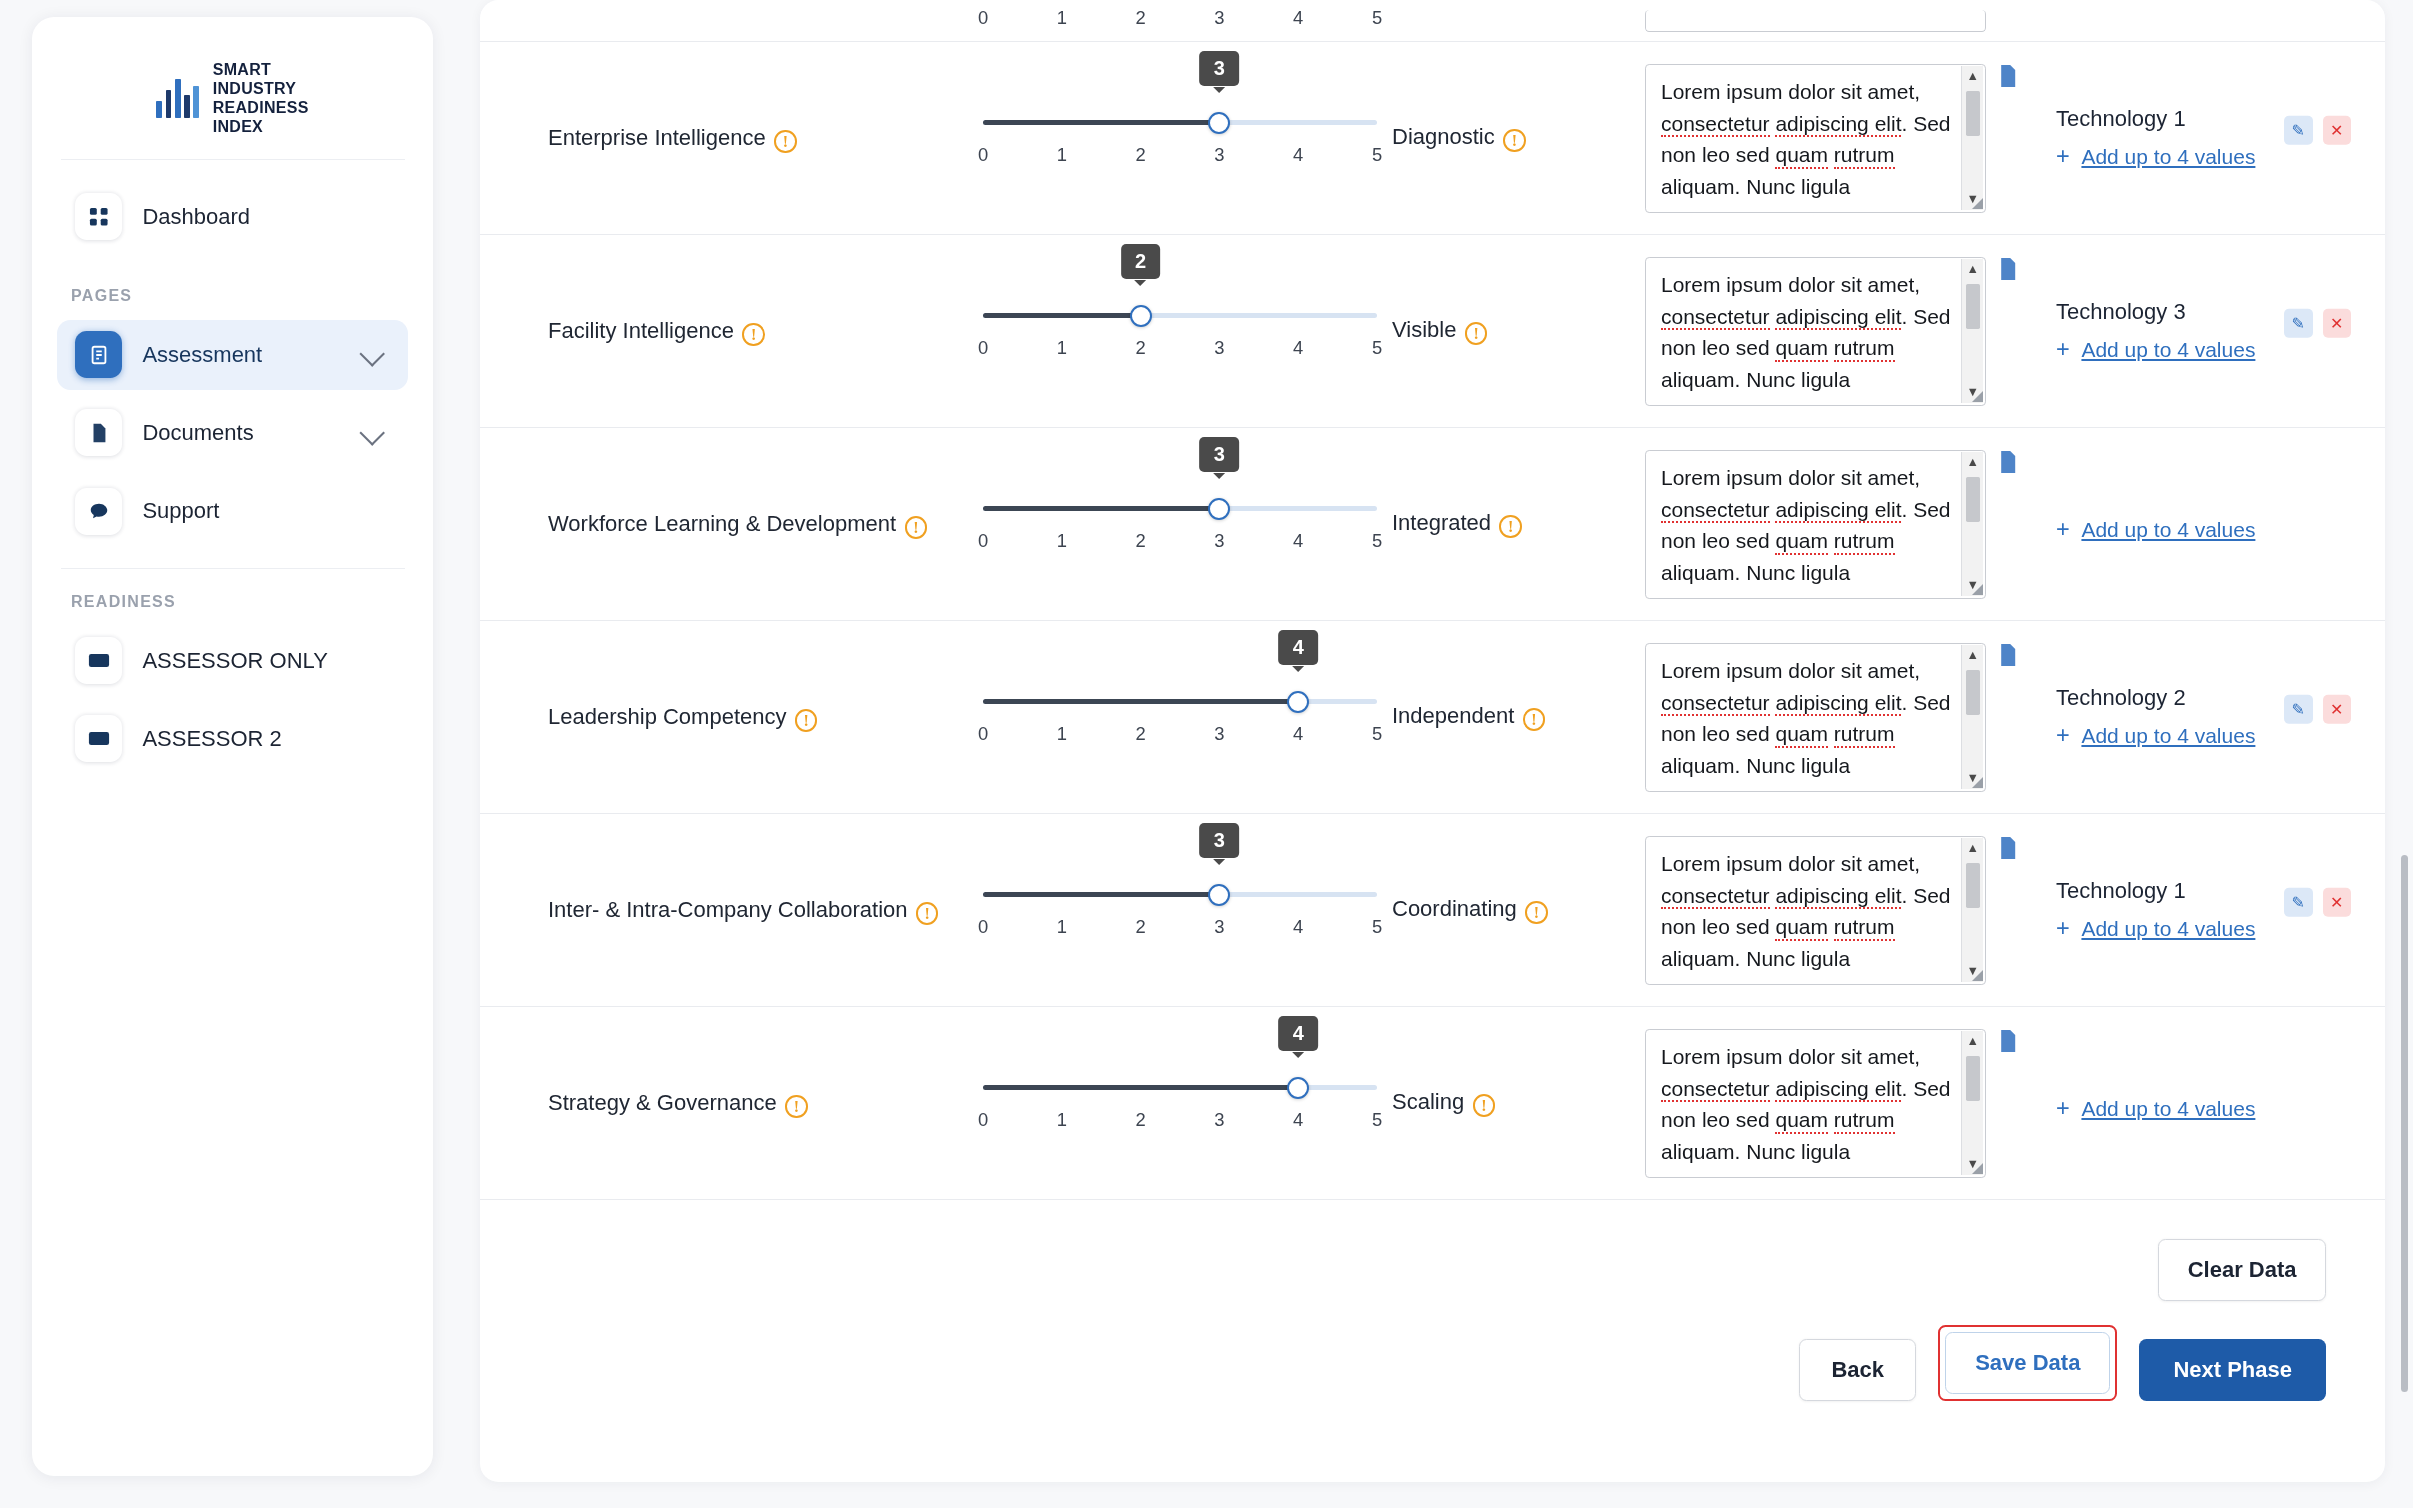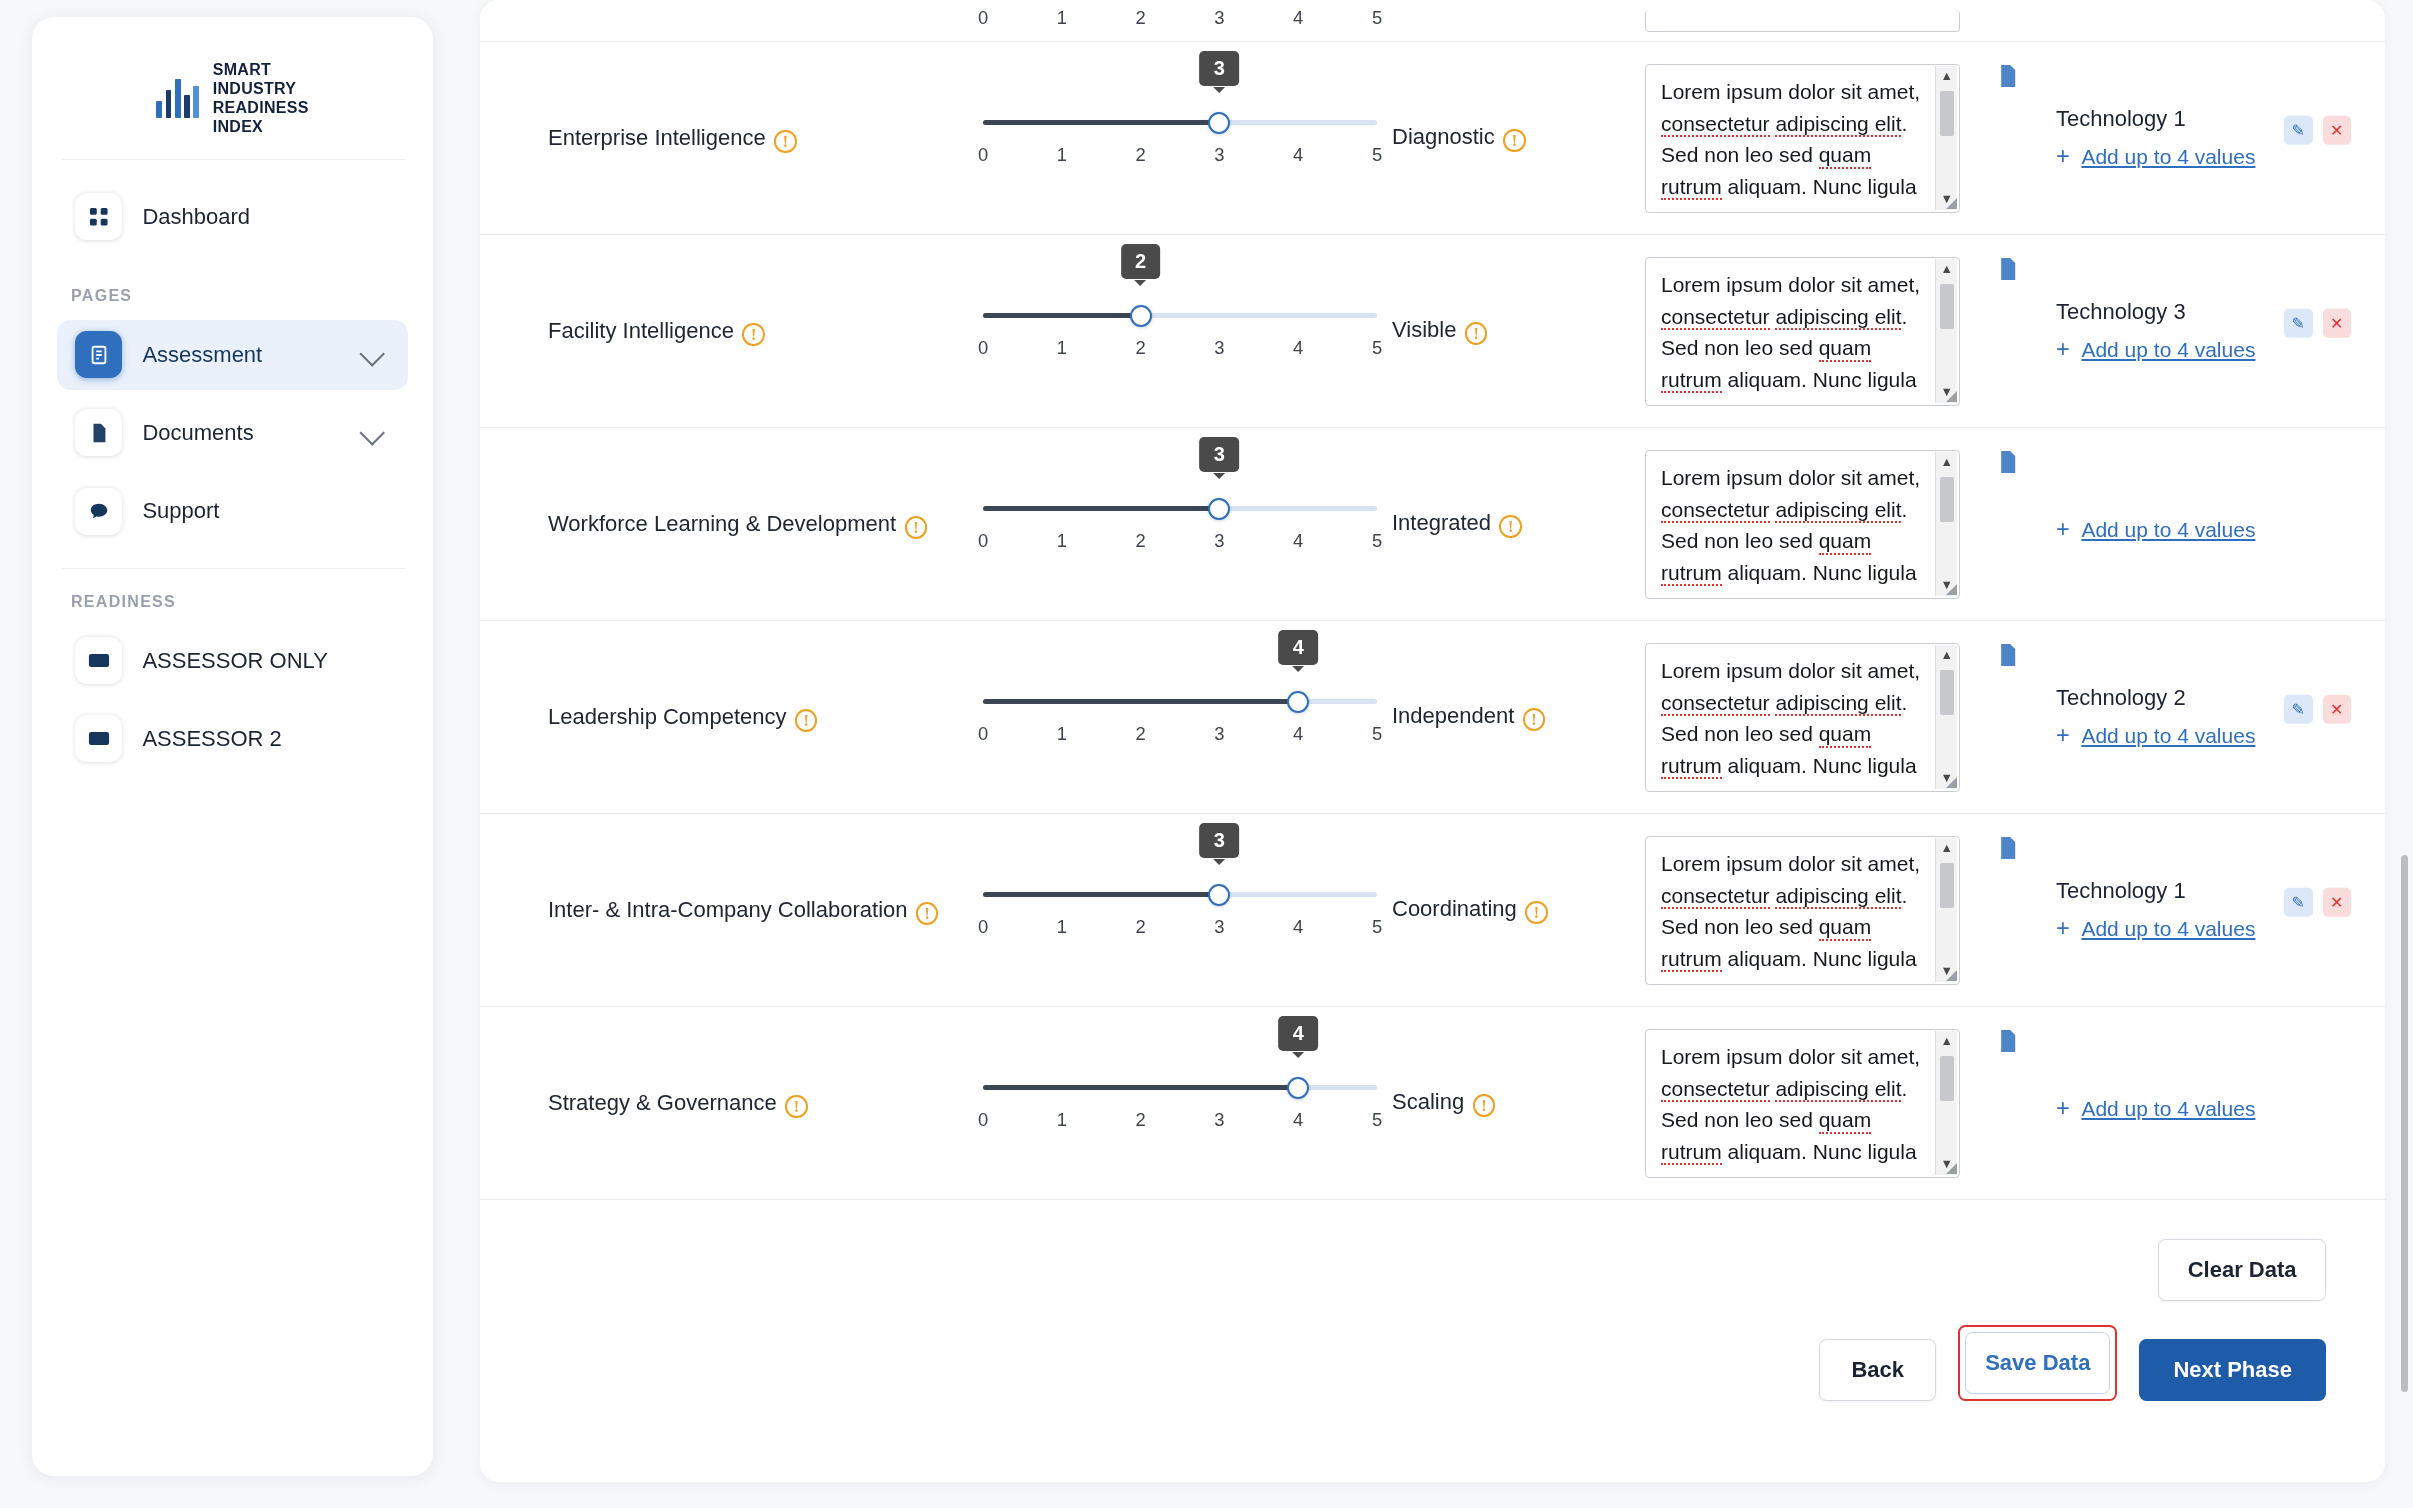--- a/index.html
+++ b/index.html
@@ -149,21 +149,21 @@
     position: relative; height: 28.5px; margin-top: 1.7px;
   }
   .ticks span {
     position: absolute; transform: translateX(-50%);
     font-size: 18.4px; color: #3d4450;
   }
   .col-band { width: 268px; padding-left: 15px; }
   .band-label { font-size: 22px; color: #202733; display: inline; }
   .col-note { width: 352px; position: relative; }
   .note-box {
-    width: 315px; height: 149px;
+    width: 341px; height: 149px;
     border: 1.3px solid #c9ccd2; border-radius: 4.2px;
     background: #fff;
     padding: 11.7px 28.5px 8.4px 15px;
     font-size: 21px; line-height: 1.5; color: #15181d;
     overflow: hidden;
     position: relative;
   }
   .squiggle { border-bottom: 2.1px dotted #e03131; padding-bottom: 0.8px; }
   .note-scroll {
     position: absolute; right: 1.7px; top: 1.7px; bottom: 1.7px; width: 22px;
@@ -222,21 +222,21 @@
   .btn-white {
     background: #ffffff; color: #1c2433;
     border: 1.3px solid #d5d8de;
     padding: 0 28.5px; height: 62px;
     font-weight: bold;
     box-shadow: 0 0.8px 2.5px rgba(0,0,0,0.06);
   }
   .btn-save {
     background: #ffffff; color: #2f6fbe;
     border: 1.3px solid #bfd3ea;
-    padding: 0 19px; height: 62px;
+    padding: 0 29px; height: 62px;
     font-weight: bold;
   }
   .save-hl {
     border: 2.5px solid #e03131; border-radius: 7.5px; padding: 5px;
     display: inline-flex;
   }
   .btn-primary {
     background: #1e5ba8; color: #ffffff;
     border: none; padding: 0 34px; height: 62px;
     font-weight: bold;

